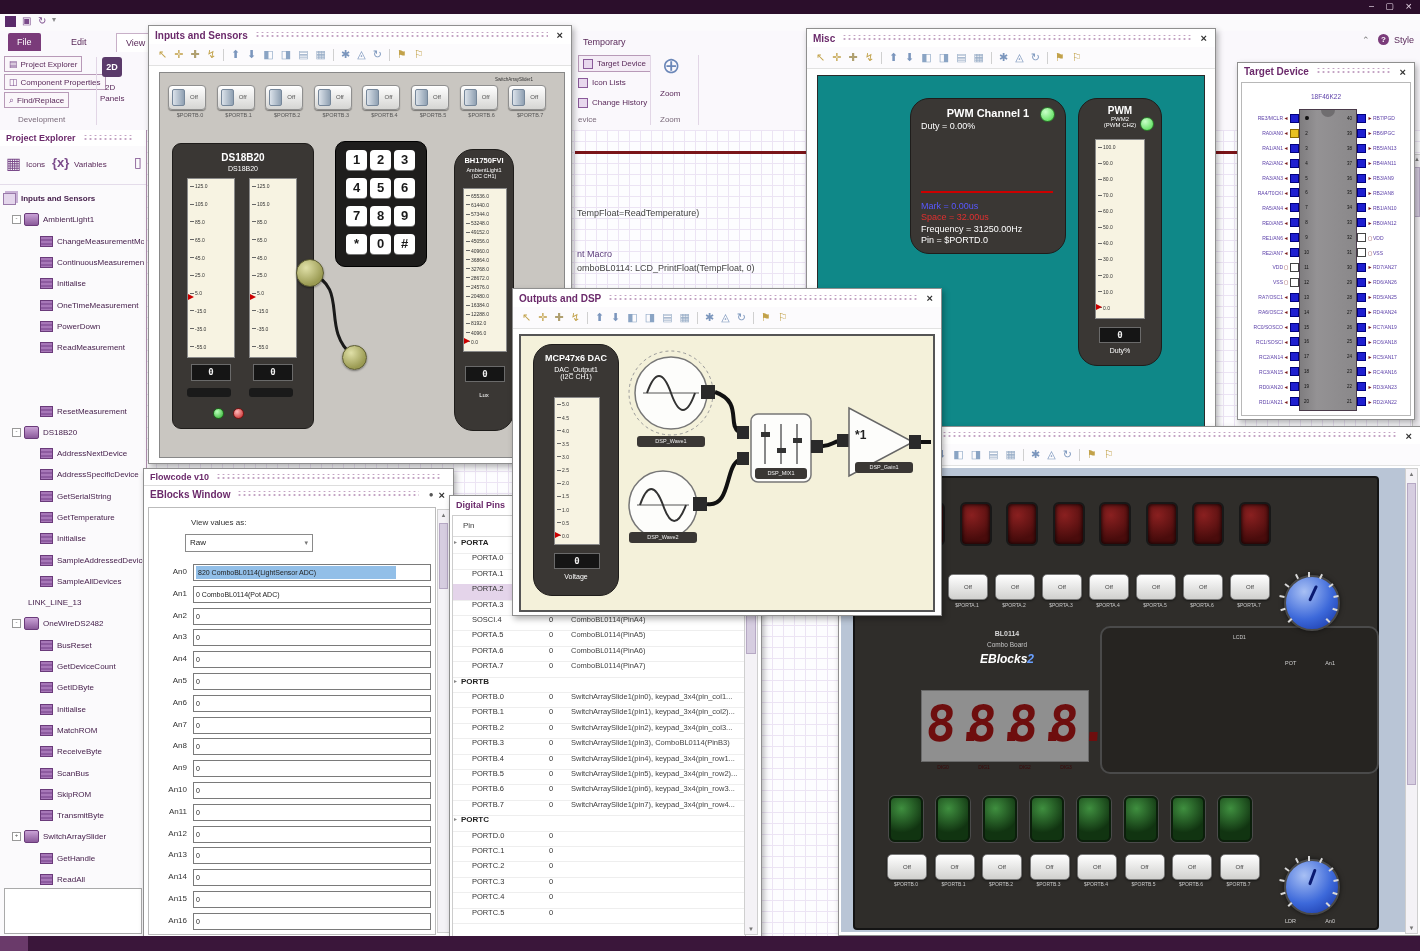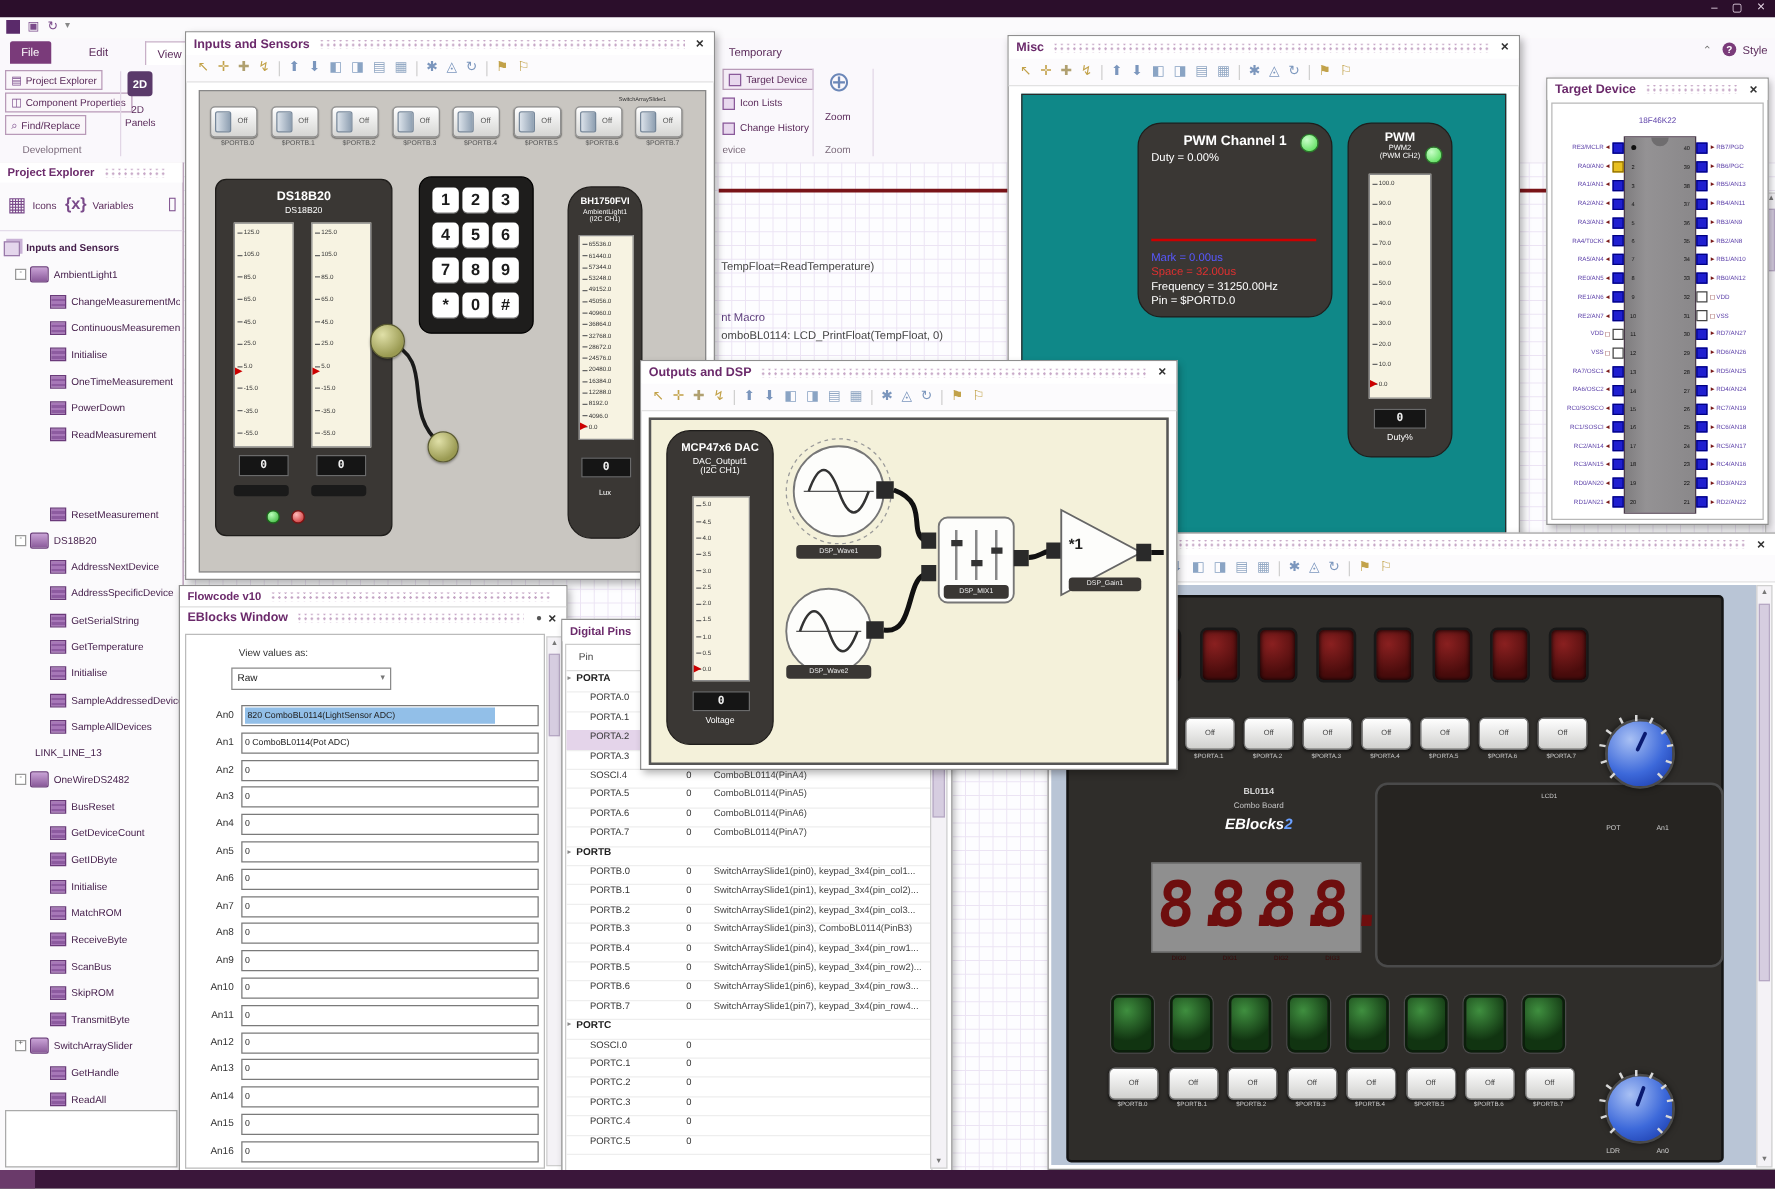--- a/index.html
+++ b/index.html
@@ -1253,21 +1253,21 @@
             <span class="v">0</span>
             <span class="c">SwitchArraySlide1(pin7), keypad_3x4(pin_row4...</span>
           </div>
           <div class="dgsep" style="top: 277.2px;"></div>
           <div class="dgrow" style="top: 277.2px;">
             <span style="position: absolute; left: 1px; font-size: 6px; color: rgb(136, 136, 136);">▸</span>
             <b>PORTC</b>
           </div>
           <div class="dgsep" style="top: 292.6px;"></div>
           <div class="dgrow" style="top: 292.6px;">
-            <u>SOSCI.0</u>
+            <u>PORTD.0</u>
             <span class="v">0</span>
           </div>
           <div class="dgsep" style="top: 308px;"></div>
           <div class="dgrow" style="top: 308px;">
             <u>PORTC.1</u>
             <span class="v">0</span>
           </div>
           <div class="dgsep" style="top: 323.4px;"></div>
           <div class="dgrow" style="top: 323.4px;">
             <u>PORTC.2</u>

